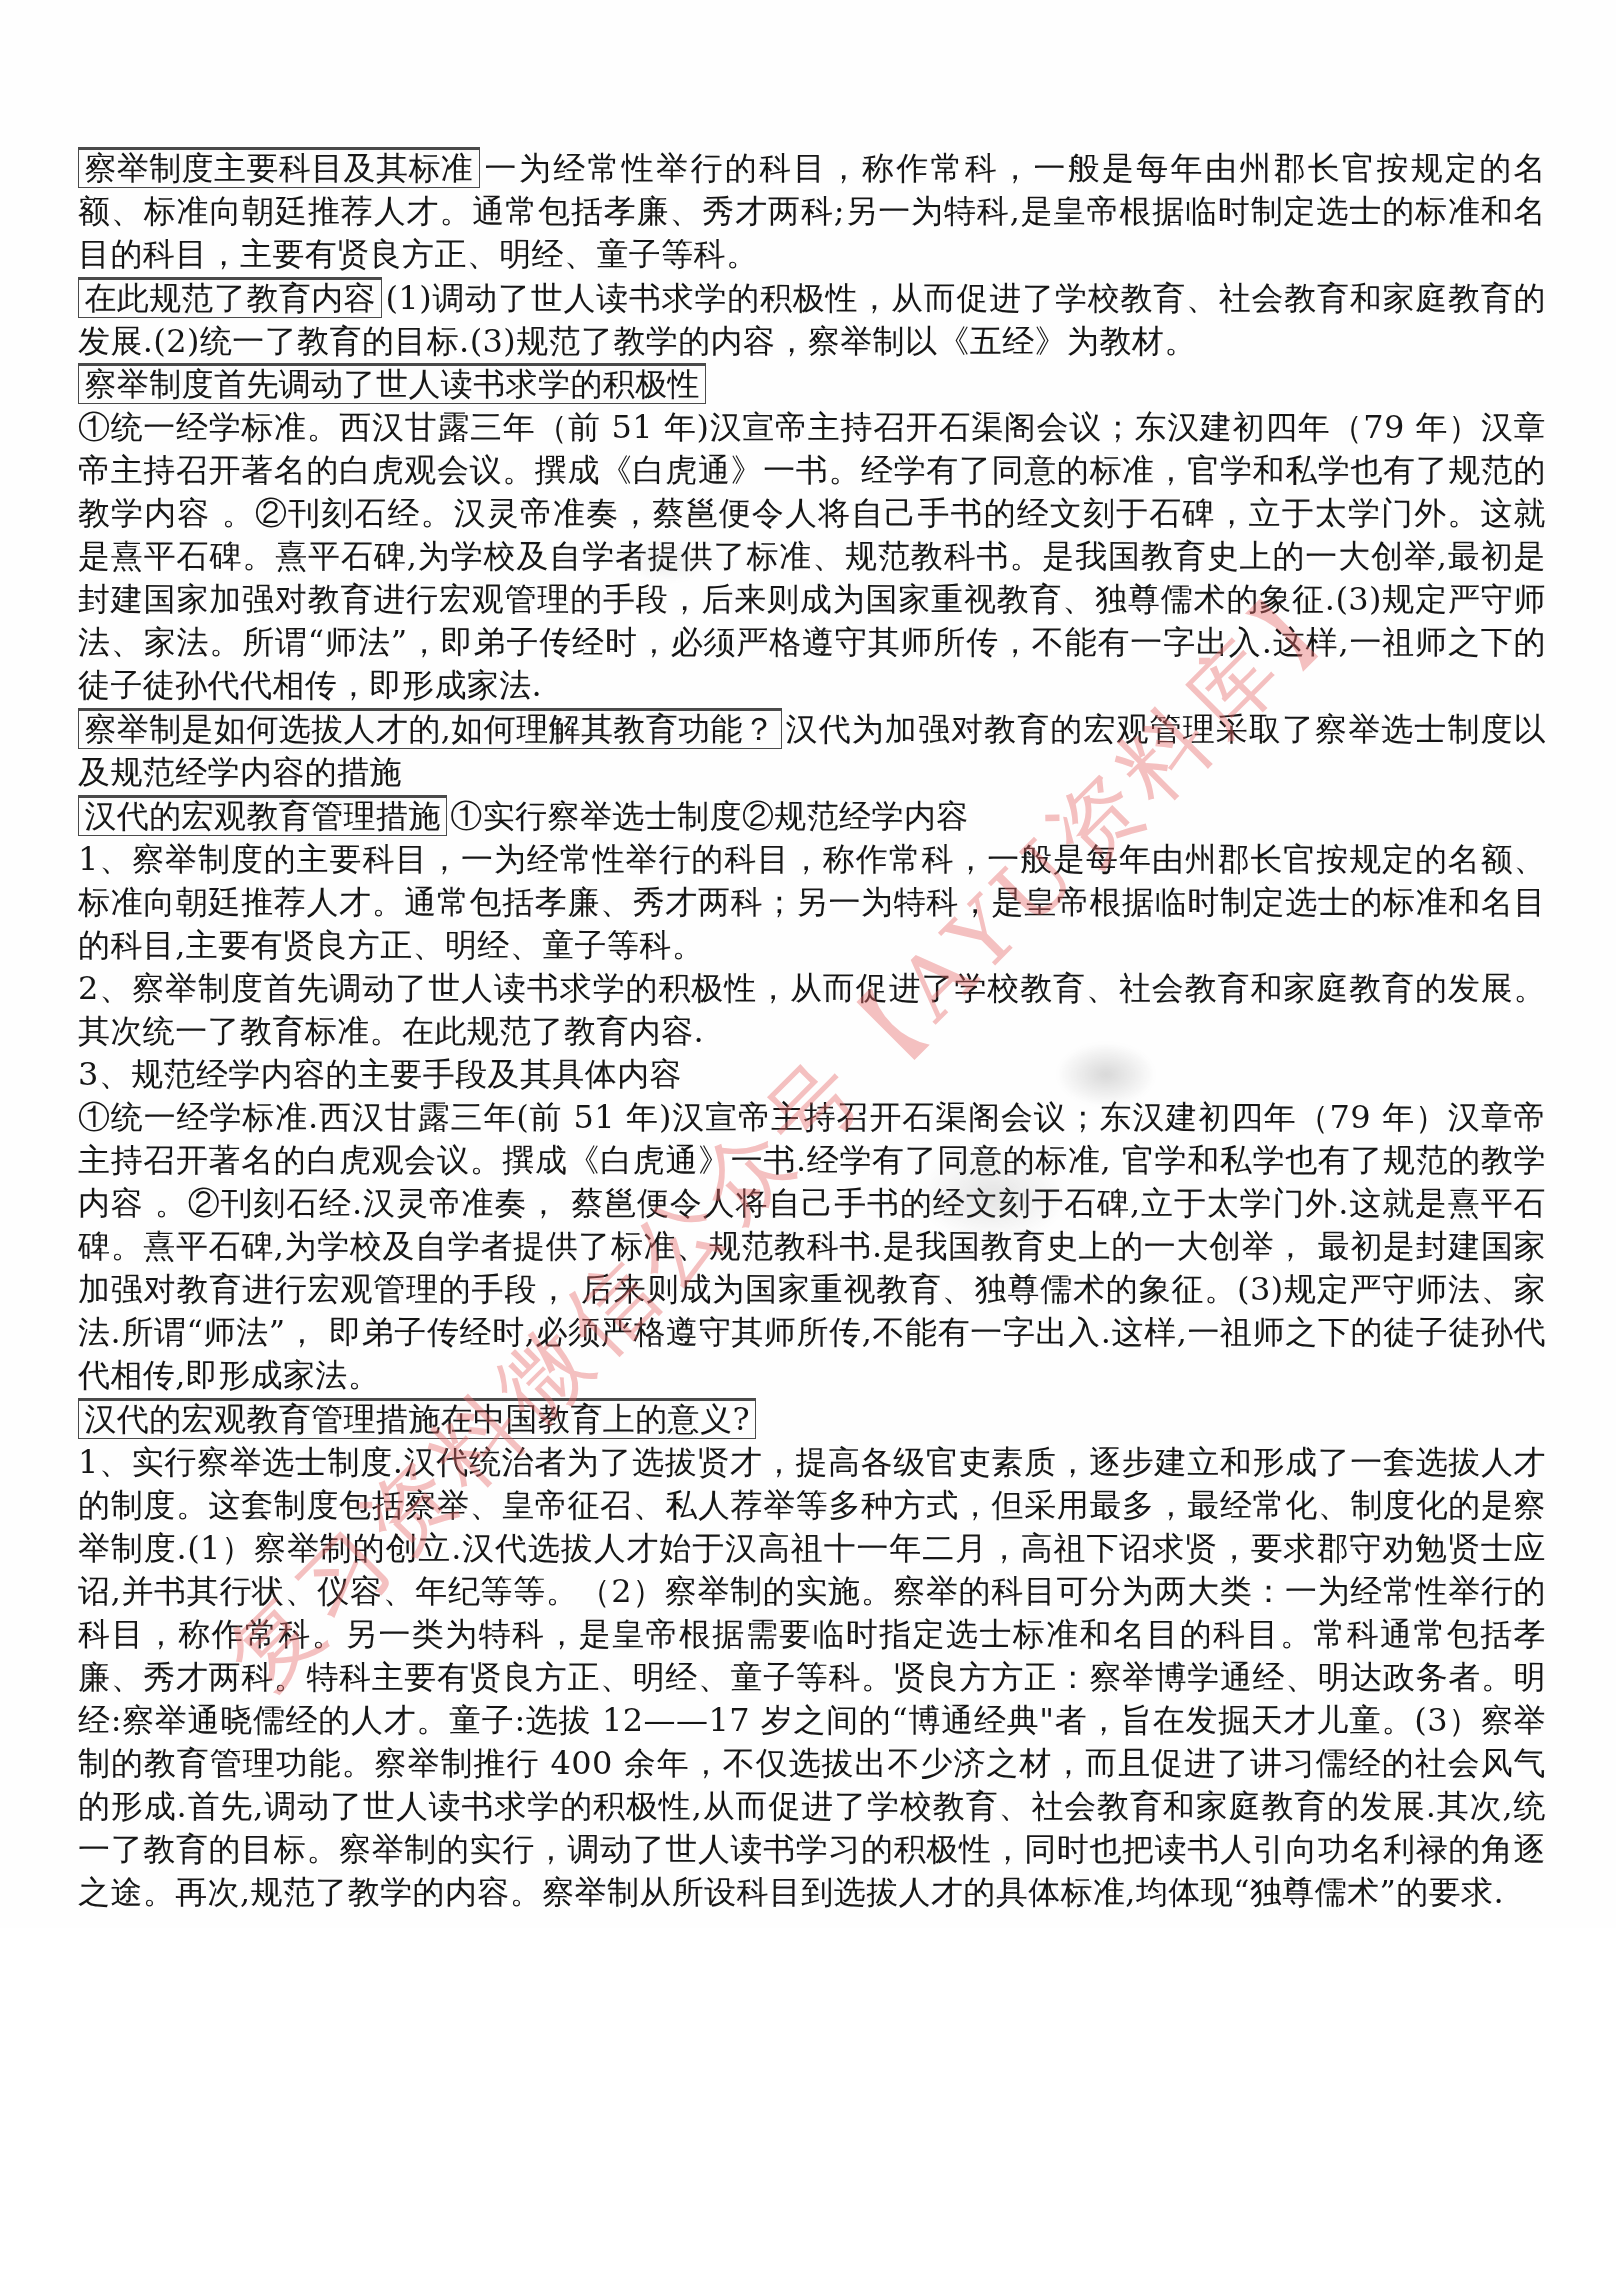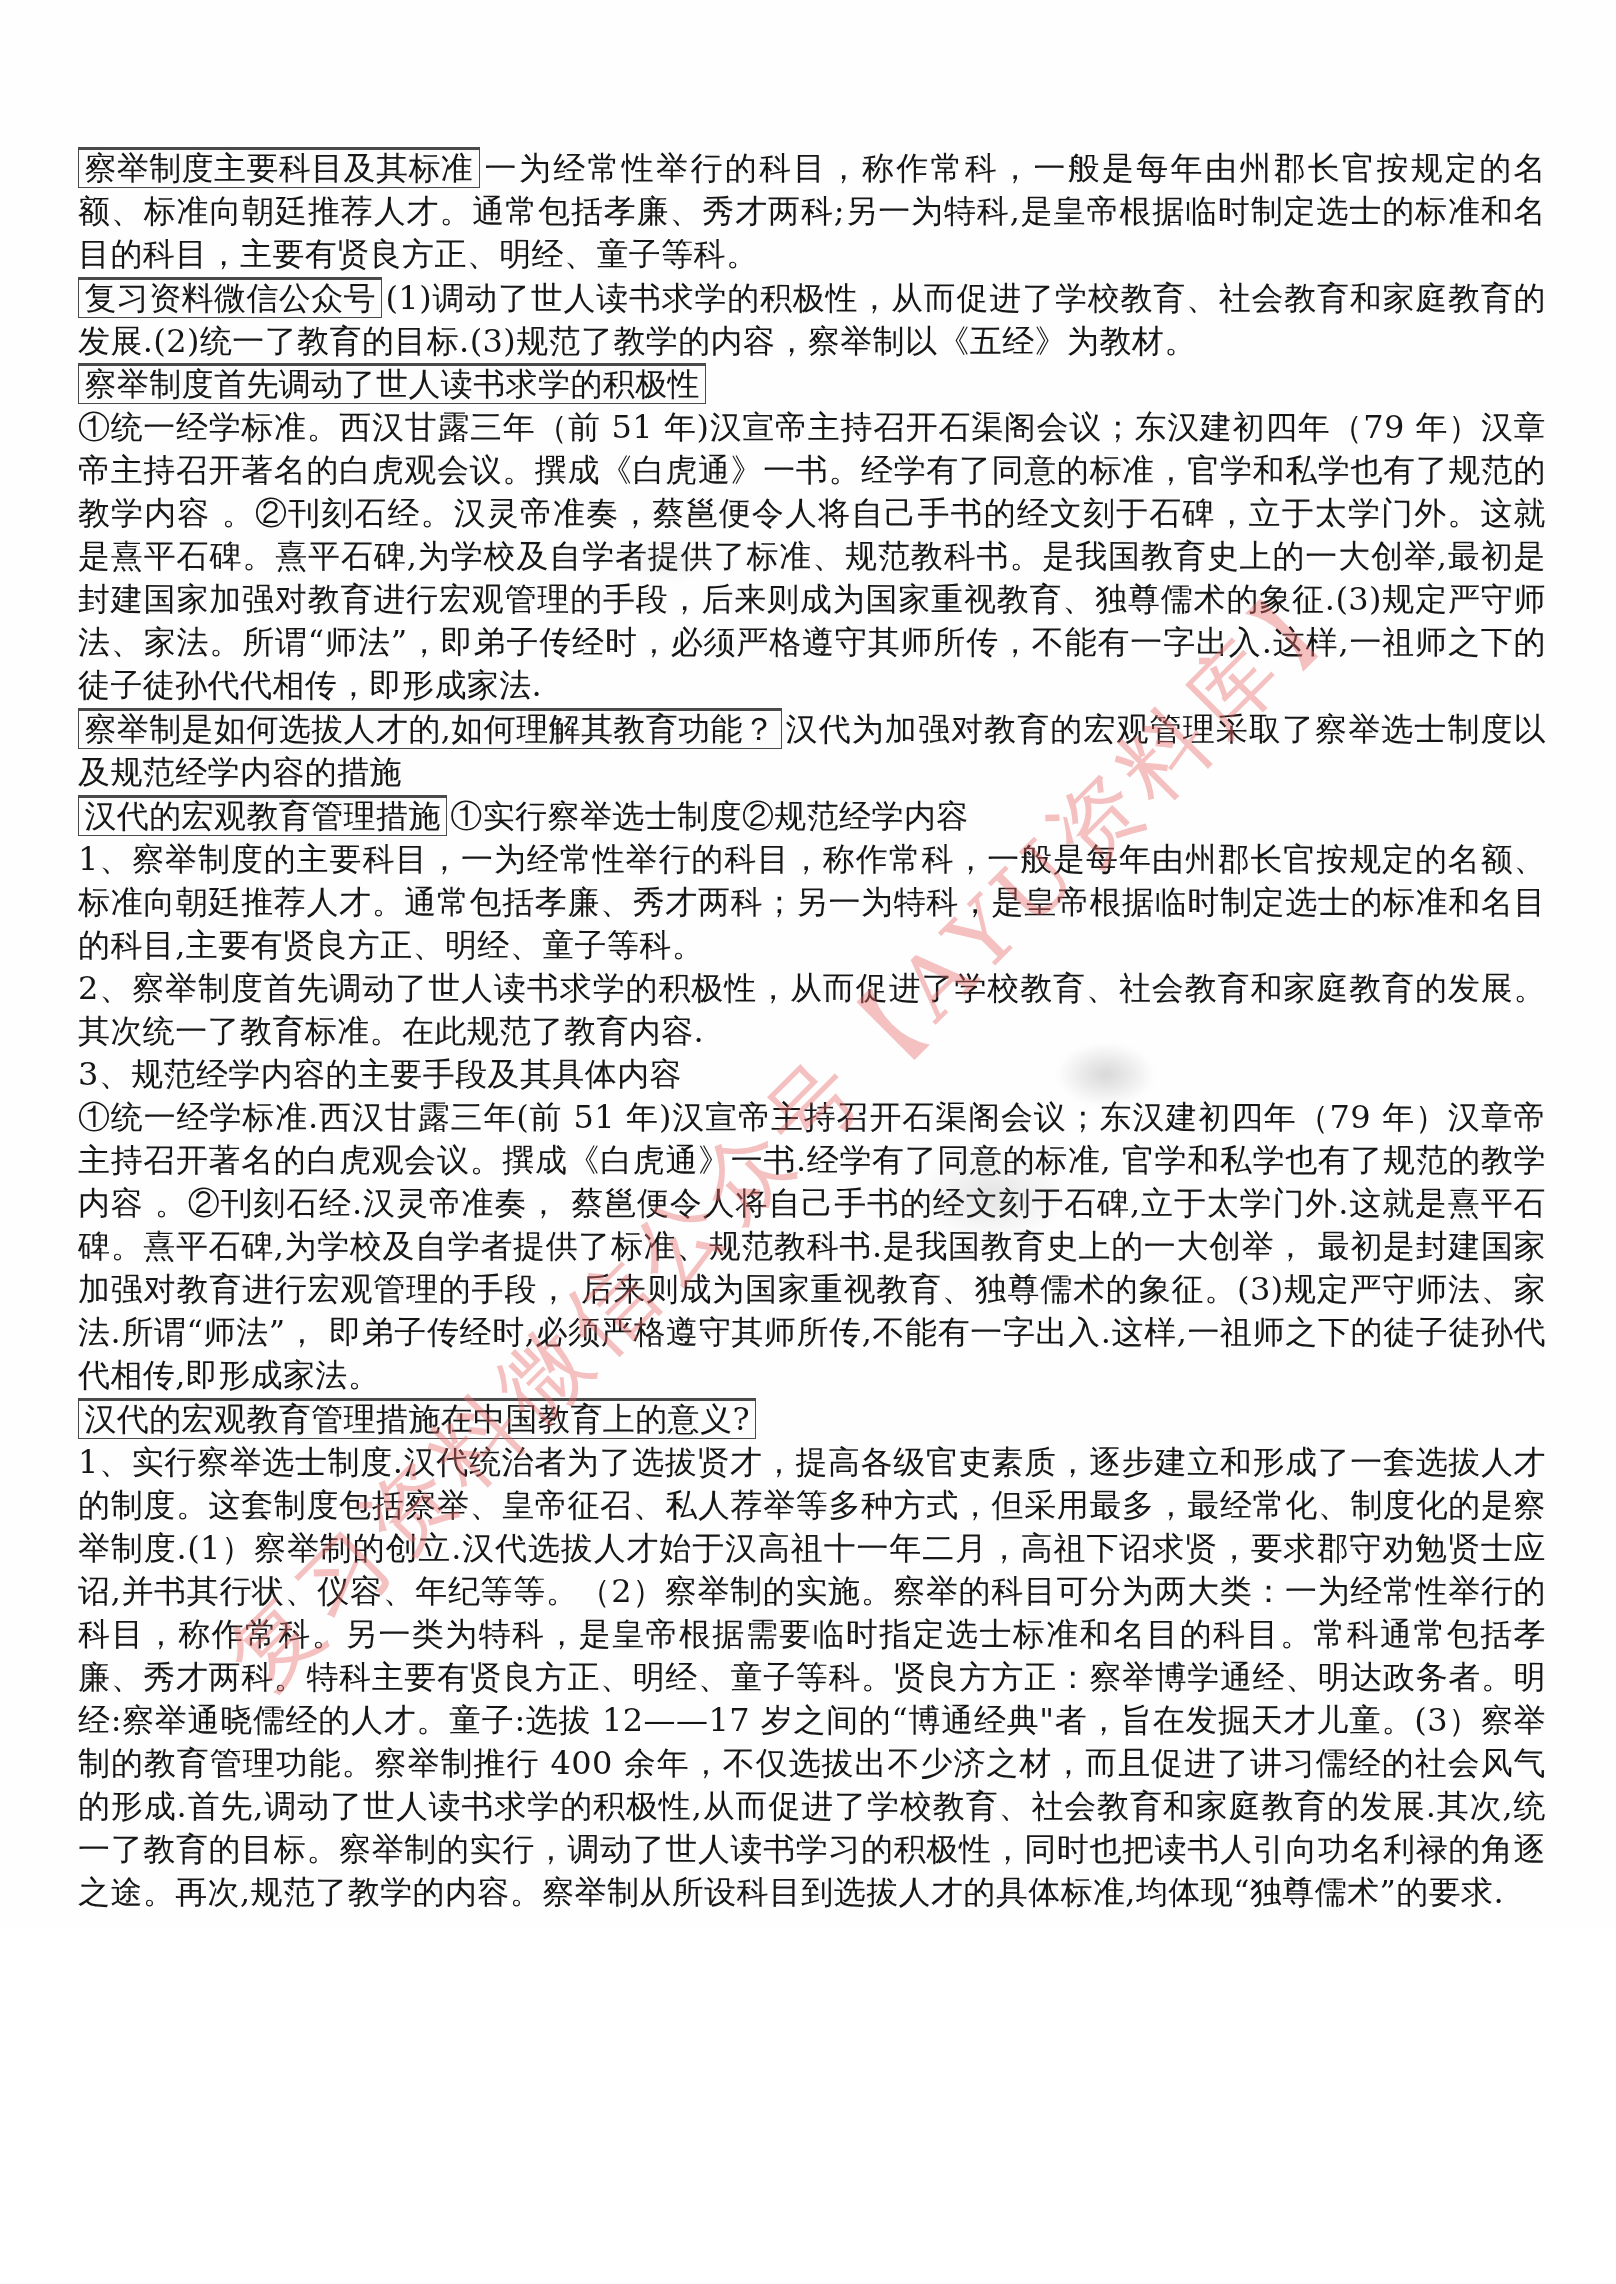--- a/index.html
+++ b/index.html
@@ -75,21 +75,21 @@
 </style>
 </head>
 <body>
 
 <div class="page">
 
   <div class="content">
 
     <p><span class="boxed">察举制度主要科目及其标准</span><span>一为经常性举行的科目，称作常科，一般是每年由州郡长官按规定的名额、标准向朝廷推荐人才。通常包括孝廉、秀才两科;另一为特科,是皇帝根据临时制定选士的标准和名目的科目，主要有贤良方正、明经、童子等科。</span></p>
 
-    <p><span class="boxed">复习资料微信公众号</span><span>(1)调动了世人读书求学的积极性，从而促进了学校教育、社会教育和家庭教育的发展.(2)统一了教育的目标.(3)规范了教学的内容，察举制以《五经》为教材。</span></p>
+    <p><span class="boxed">在此规范了教育内容</span><span>(1)调动了世人读书求学的积极性，从而促进了学校教育、社会教育和家庭教育的发展.(2)统一了教育的目标.(3)规范了教学的内容，察举制以《五经》为教材。</span></p>
 
     <p><span class="boxed">察举制度首先调动了世人读书求学的积极性</span></p>
 
     <p><span>①统一经学标准。西汉甘露三年（前 51 年)汉宣帝主持召开石渠阁会议；东汉建初四年（79 年）汉章帝主持召开著名的白虎观会议。撰成《白虎通》一书。经学有了同意的标准，官学和私学也有了规范的教学内容 。②刊刻石经。汉灵帝准奏，蔡邕便令人将自己手书的经文刻于石碑，立于太学门外。这就是熹平石碑。熹平石碑,为学校及自学者提供了标准、规范教科书。是我国教育史上的一大创举,最初是封建国家加强对教育进行宏观管理的手段，后来则成为国家重视教育、独尊儒术的象征.(3)规定严守师法、家法。所谓“师法”，即弟子传经时，必须严格遵守其师所传，不能有一字出入.这样,一祖师之下的徒子徒孙代代相传，即形成家法.</span></p>
 
     <p><span class="boxed">察举制是如何选拔人才的,如何理解其教育功能？</span><span>汉代为加强对教育的宏观管理采取了察举选士制度以及规范经学内容的措施</span></p>
 
     <p><span class="boxed">汉代的宏观教育管理措施</span><span>①实行察举选士制度②规范经学内容</span></p>
 
     <p><span>1、察举制度的主要科目，一为经常性举行的科目，称作常科，一般是每年由州郡长官按规定的名额、标准向朝廷推荐人才。通常包括孝廉、秀才两科；另一为特科，是皇帝根据临时制定选士的标准和名目的科目,主要有贤良方正、明经、童子等科。</span></p>

